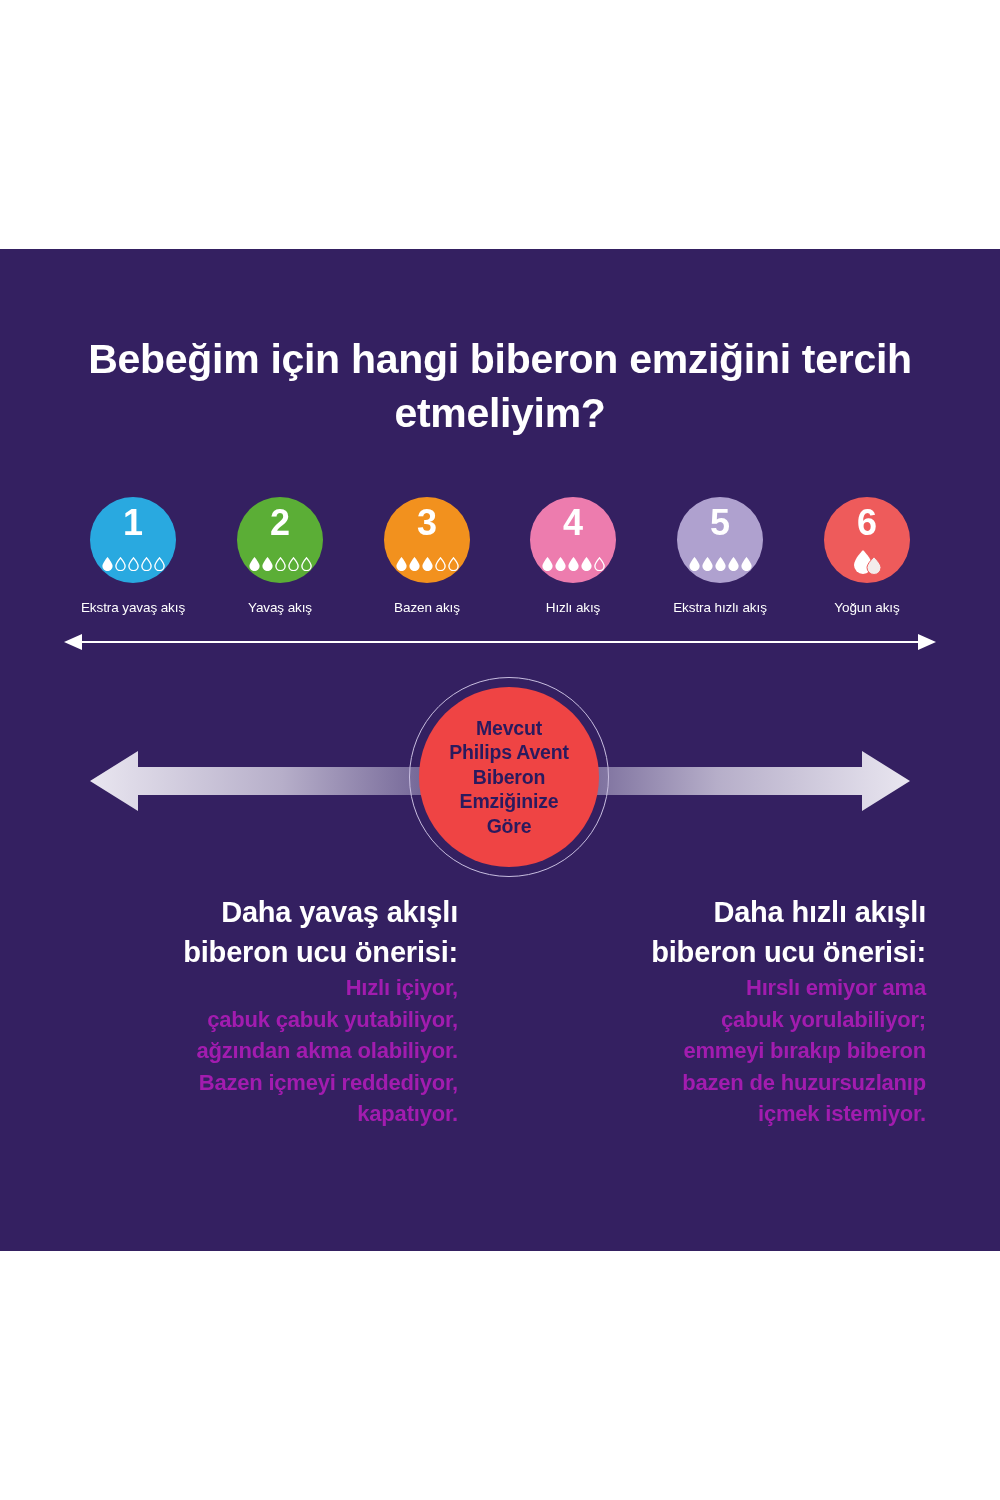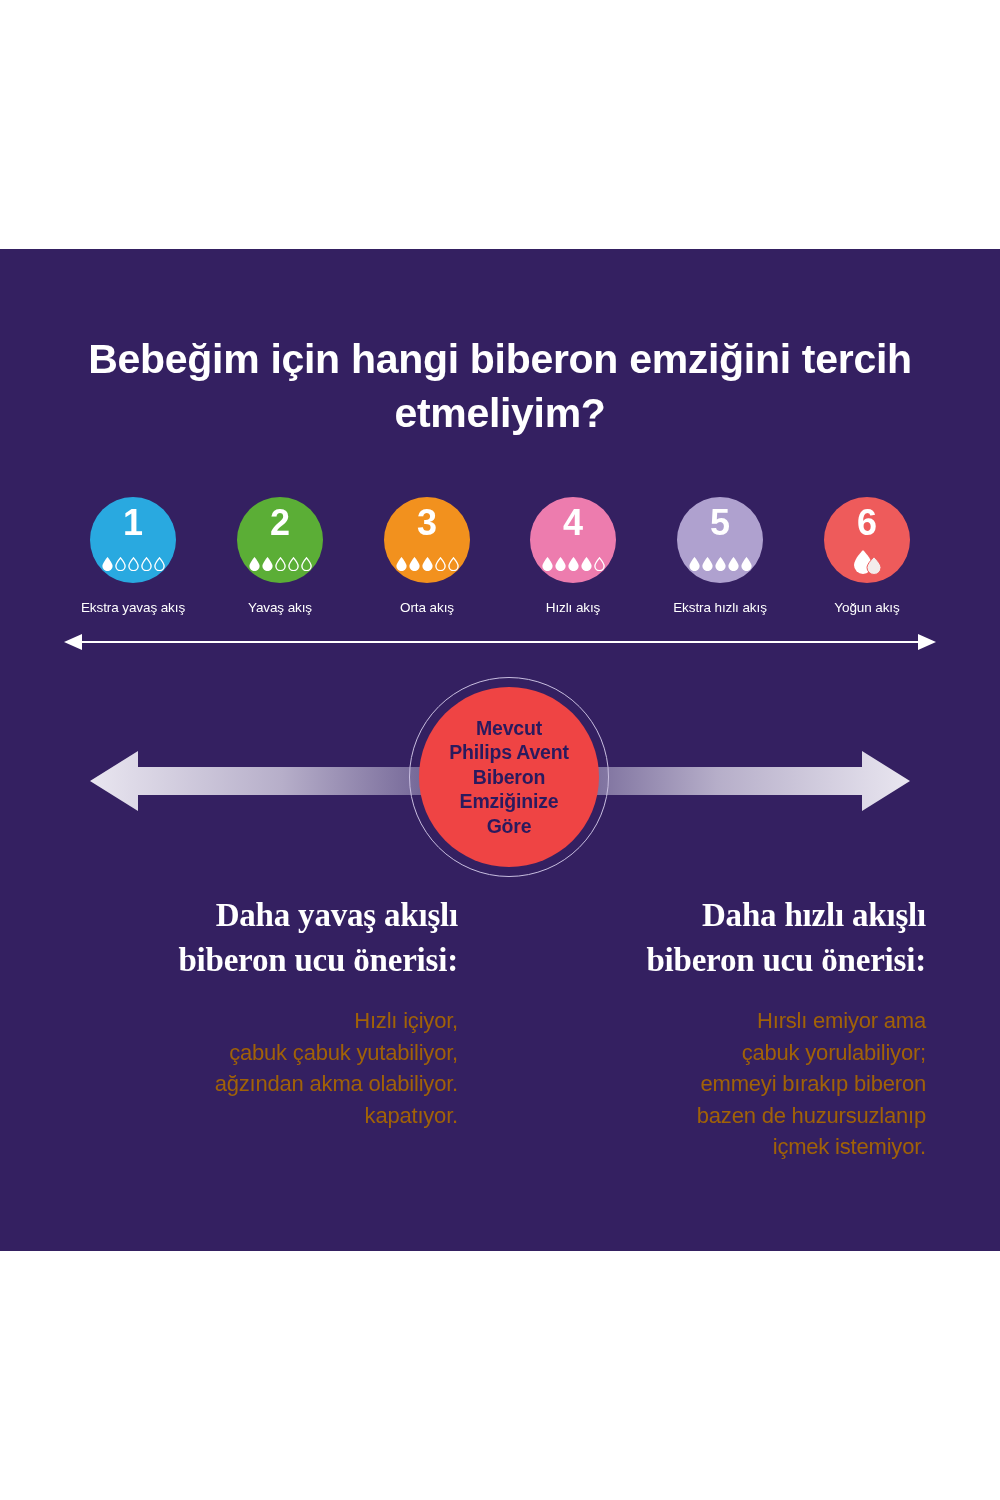--- a/index.html
+++ b/index.html
@@ -163,32 +163,30 @@
   .col {
     position: absolute;
     top: 893px;
     width: 390px;
   }
   .col-left  { left: 68px;  text-align: right; }
   .col-right { left: 536px; text-align: right; }
 
   .col-head {
     color: #ffffff;
-    font-size: 33px;
+    font-size: 29px;
     font-weight: bold;
     line-height: 1.37;
     letter-spacing: -0.2px;
-    font-family: Liberation Serif, serif;
   }
   .col-head .hl { font-weight: bold; }
   .col-body {
-    margin-top: 22px;
-    color: #a16207;
+    color: #a21caf;
     font-size: 22px;
-    font-weight: normal;
+    font-weight: bold;
     line-height: 1.43;
     letter-spacing: -0.2px;
   }
   .col-body .ln { display: block; }
 </style>
 </head>
 <body>
 
 <div id="stage">
 
@@ -287,21 +285,21 @@
                 <path d="M5.5 0.9 C5.5 0.9 10.1 6.4 10.1 9 A4.6 4.6 0 0 1 0.9 9 C0.9 6.4 5.5 0.9 5.5 0.9 Z" fill="none" stroke="#ffffff" stroke-width="1.4"></path>
               </svg>
             </span>
             <span>
               <svg width="11" height="14" viewBox="0 0 11 14">
                 <path d="M5.5 0.9 C5.5 0.9 10.1 6.4 10.1 9 A4.6 4.6 0 0 1 0.9 9 C0.9 6.4 5.5 0.9 5.5 0.9 Z" fill="none" stroke="#ffffff" stroke-width="1.4"></path>
               </svg>
             </span>
           </div>
         </div>
-        <div class="flow-label">Orta akış</div>
+        <div class="flow-label">Bazen akış</div>
       </div>
       <div class="nipple-col" style="left: 440px;">
         <div class="bubble" style="background:#ed7cae">
           <div class="num">4</div>
           <div class="drops">
             <span>
               <svg width="11" height="14" viewBox="0 0 11 14">
                 <path d="M5.5 0 C5.5 0 10.6 6.2 10.6 9 A5.1 5.1 0 0 1 0.4 9 C0.4 6.2 5.5 0 5.5 0 Z" fill="#ffffff"></path>
               </svg>
             </span>
@@ -421,20 +419,21 @@
 
   <div class="col col-left">
     <div class="col-head">
       <span>Daha </span><span class="hl">yavaş</span><span> akışlı</span><br>
       <span>biberon ucu önerisi:</span>
     </div>
     <div class="col-body" id="left-body">
         <span class="ln">Hızlı içiyor,</span>
         <span class="ln">çabuk çabuk yutabiliyor,</span>
         <span class="ln">ağzından akma olabiliyor.</span>
+        <span class="ln">Bazen içmeyi reddediyor,</span>
         <span class="ln">kapatıyor.</span>
       </div>
   </div>
 
   <div class="col col-right">
     <div class="col-head">
       <span>Daha </span><span class="hl">hızlı</span><span> akışlı</span><br>
       <span>biberon ucu önerisi:</span>
     </div>
     <div class="col-body" id="right-body">

